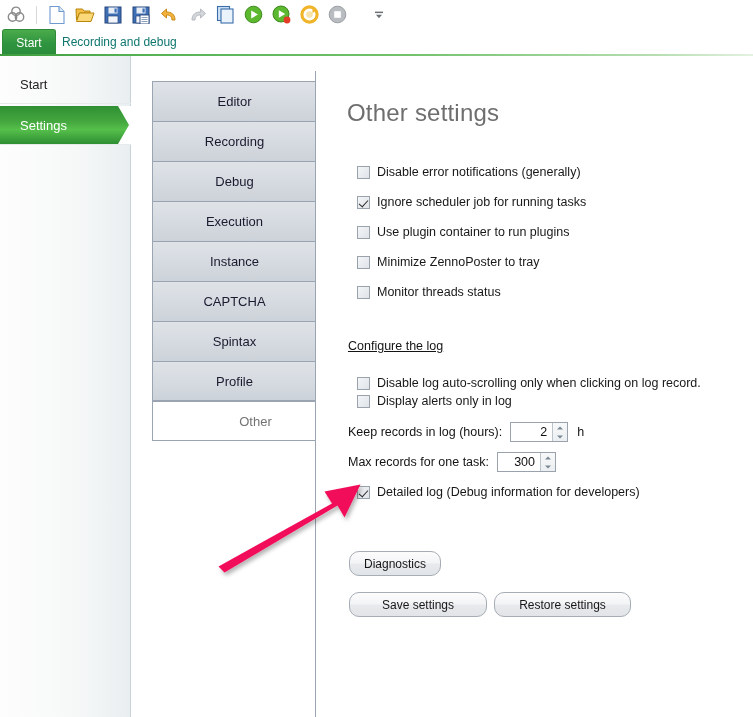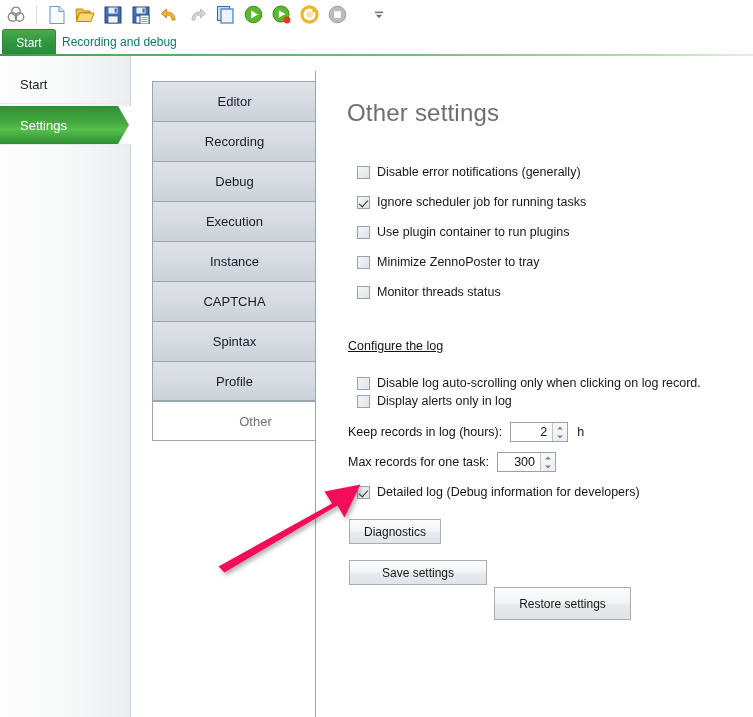--- a/index.html
+++ b/index.html
@@ -187,24 +187,25 @@
   .spin-b.up::after{border-bottom:3px solid #7b8790;}
   .spin-b.dn::after{border-top:3px solid #7b8790;}
   .unit{margin-left:9px;}
 
   
   .btn{
     position:absolute;
     box-sizing:border-box;
     border:1px solid #a6adb4;
     background:linear-gradient(to bottom,#fcfcfd 0%,#f3f4f6 48%,#e8eaed 52%,#e1e4e8 100%);
-    border-radius:0;
+    border-radius:10px;
     display:flex;align-items:center;justify-content:center;
     font-size:12px;color:#171717;
     font-family:"Liberation Sans", sans-serif;
+    margin-top:32px;
   }
 
   
   .arrow{
     position:absolute;left:0;top:0;width:753px;height:717px;
     pointer-events:none;
   }
 </style>
 </head>
 <body>
@@ -419,21 +420,21 @@
       </span>
     </div>
 
     <div class="cbrow" style="top:414px;">
       <span class="cbox checked"></span>
       <span>Detailed log (Debug information for developers)</span>
     </div>
 
     <div class="btn" style="left:33px;top:448px;width:92px;height:25px;">Diagnostics</div>
     <div class="btn" style="left:33px;top:489px;width:138px;height:25px;">Save settings</div>
-    <div class="btn" style="left:178px;top:516px;width:137px;height:33px;">Restore settings</div>
+    <div class="btn" style="left:178px;top:489px;width:137px;height:25px;">Restore settings</div>
   </div>
 
   <svg class="arrow" viewBox="0 0 753 717">
     <defs>
       <filter id="ashadow" x="-20%" y="-20%" width="150%" height="150%">
         <feDropShadow dx="2" dy="3" stdDeviation="2.2" flood-color="#000000" flood-opacity="0.30"></feDropShadow>
       </filter>
     </defs>
     <g filter="url(#ashadow)">
       <path d="M218.5 566.5 L332 503.5 L324.5 491.5 L360.5 484.5 L344.5 517.5 L337.5 505.5 L224.5 572.5 Z" fill="#F2105A"></path>

